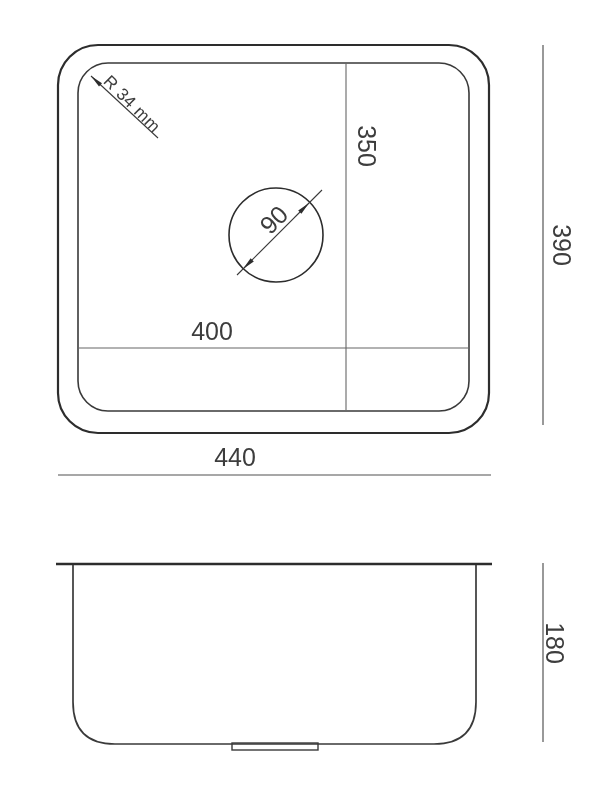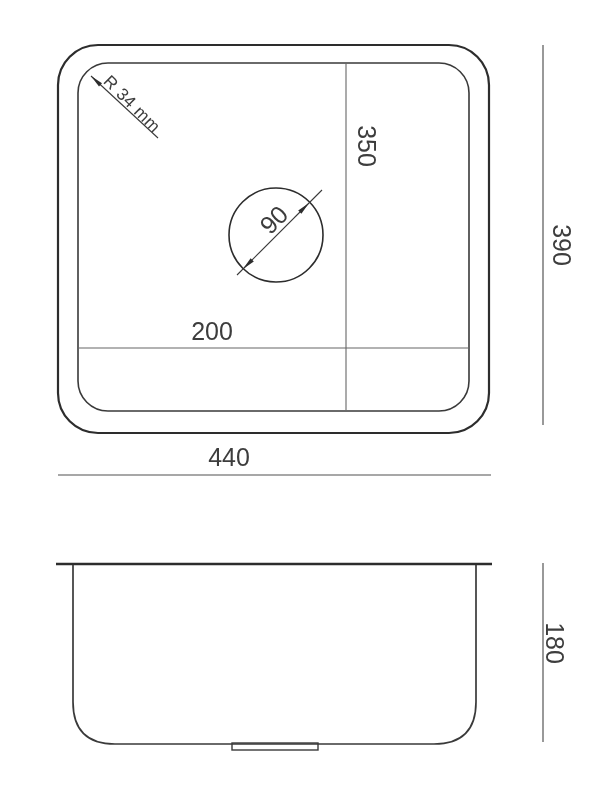--- a/index.html
+++ b/index.html
@@ -77,23 +77,23 @@
       <rect x="232" y="743" width="86" height="7" fill="none" stroke="#3a3a3a" stroke-width="1.4"></rect>
 
       <line x1="543" y1="563" x2="543" y2="742" stroke="#555555" stroke-width="1.2"></line>
     </g>
   </svg>
 
   <div class="dim-label vert" style="left:366px; top:146px;">350</div>
 
   <div class="dim-label vert" style="left:561px; top:245px;">390</div>
 
-  <div class="dim-label horiz" style="left:212px; top:331px;">200</div>
+  <div class="dim-label horiz" style="left:212px; top:331px;">400</div>
 
-  <div class="dim-label horiz" style="left:229px; top:457px;">440</div>
+  <div class="dim-label horiz" style="left:235px; top:457px;">440</div>
 
   <div class="dim-label diag-up" style="left:274px; top:220px;">90</div>
 
   <div class="dim-label diag-down" style="left:132px; top:104px;">R 34 mm</div>
 
   <div class="dim-label vert" style="left:554px; top:643px;">180</div>
 
 </div>
 
 </body></html>

